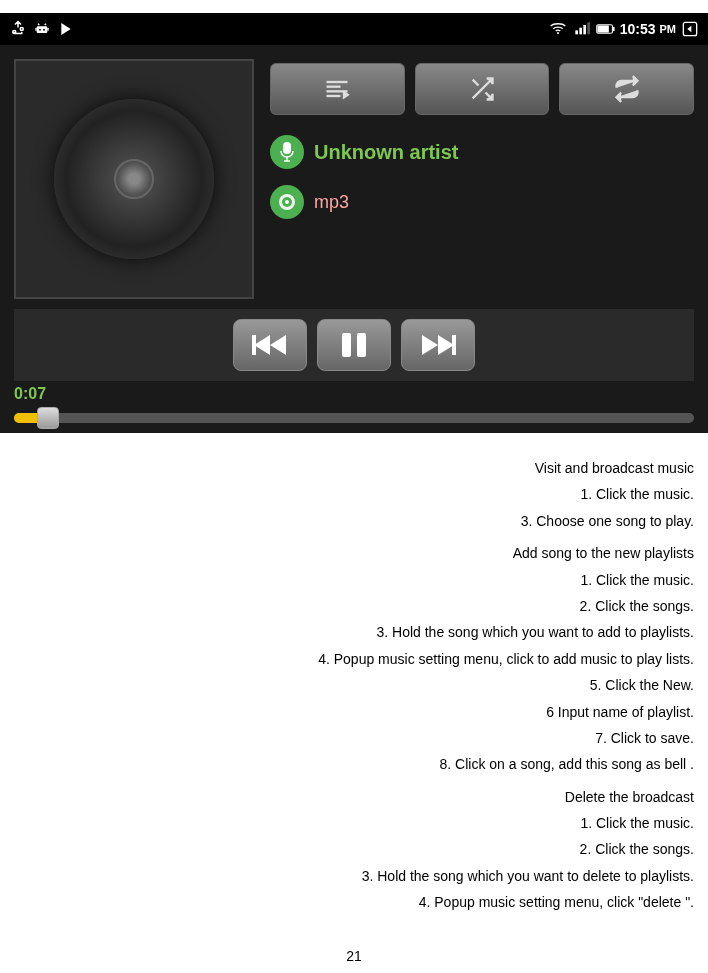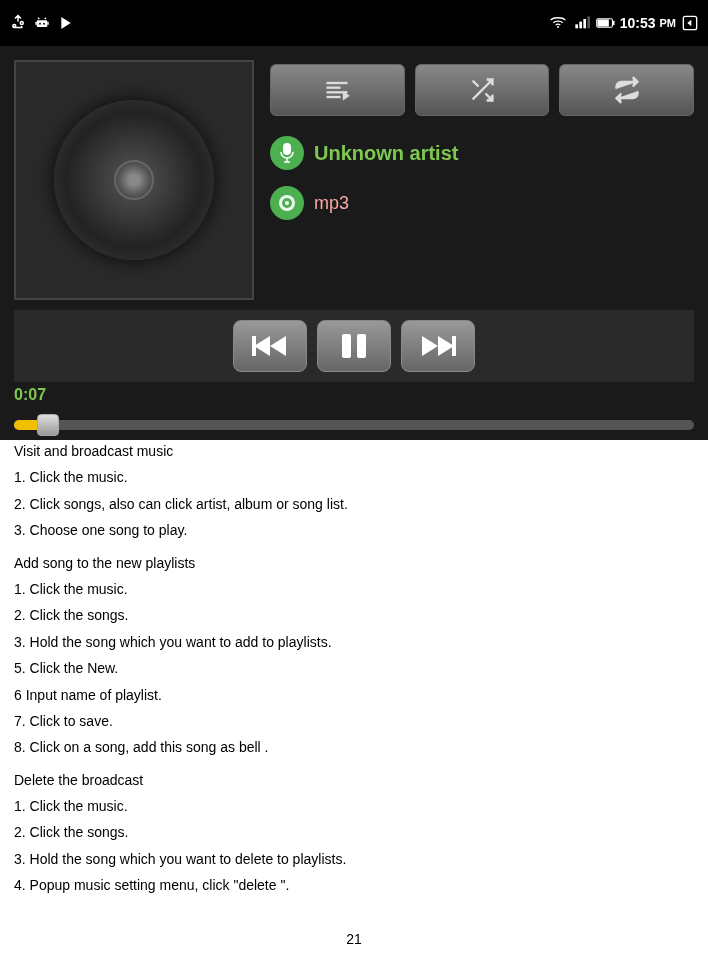--- a/index.html
+++ b/index.html
@@ -8,25 +8,26 @@
       min-height: 973px;
       background: #fff;
       font-family: Arial, sans-serif;
       font-size: 14px;
       color: #000;
     }
 
     
     .status-bar {
       background: #000;
-      height: 46px;
+      height: 32px;
       display: flex;
       justify-content: space-between;
       padding: 0 8px;
       color: #fff;
+      margin-top: 13px;
     }
     .status-left {
       display: flex;
       align-items: center;
       gap: 4px;
     }
     .status-right {
       display: flex;
       align-items: center;
       gap: 4px;
@@ -207,24 +208,25 @@
       transform: translate(-50%, -50%);
       width: 22px;
       height: 22px;
       background: linear-gradient(to bottom, #ddd, #999);
       border-radius: 4px;
       border: 1px solid #aaa;
     }
 
     
     .description {
-      padding: 0 14px 16px 14px;
+      padding: 24px 14px 16px 14px;
       font-size: 14px;
       line-height: 1.6;
       color: #000;
+      text-align: right;
     }
     .description p {
       margin-bottom: 4px;
     }
     .description .section {
       margin-bottom: 10px;
     }
 
     
     .page-number {
@@ -392,41 +394,41 @@
           <polygon points="2,4 18,14 2,24" fill="#fff"></polygon>
           <polygon points="18,4 34,14 18,24" fill="#fff"></polygon>
           <rect x="32" y="4" width="4" height="20" fill="#fff"></rect>
         </svg>
       </div>
     </div>
   </div>
 </div>
 
 <div class="progress-area">
-  <div style="display:flex; align-items:center; gap:10px; padding-bottom:12px;">
+  <div style="display:flex; align-items:center; gap:10px; padding-bottom:6px;">
     <span class="time-display">0:07</span>
   </div>
   <div class="progress-track">
     <div class="progress-fill"></div>
     <div class="progress-thumb"></div>
   </div>
 </div>
 
 <div class="description">
   <div class="section">
     <p>Visit and broadcast music</p>
     <p>1. Click the music.</p>
-    <p>2. Click songs, also can    click artist, album or song list.</p>
     <p>3. Choose one song to play.</p>
   </div>
   <div class="section">
     <p>Add song to the new playlists</p>
     <p>1. Click the music.</p>
     <p>2. Click the songs.</p>
     <p>3. Hold the song which you want to add to playlists.</p>
+    <p>4. Popup music setting menu, click to add music to play lists.</p>
     <p>5. Click the New.</p>
     <p>6    Input name of playlist.</p>
     <p>7. Click to save.</p>
     <p>8. Click on a song, add this song as bell .</p>
   </div>
   <div class="section">
     <p>Delete the broadcast</p>
     <p>1. Click the music.</p>
     <p>2. Click the songs.</p>
     <p>3. Hold the song which you want to delete to playlists.</p>

